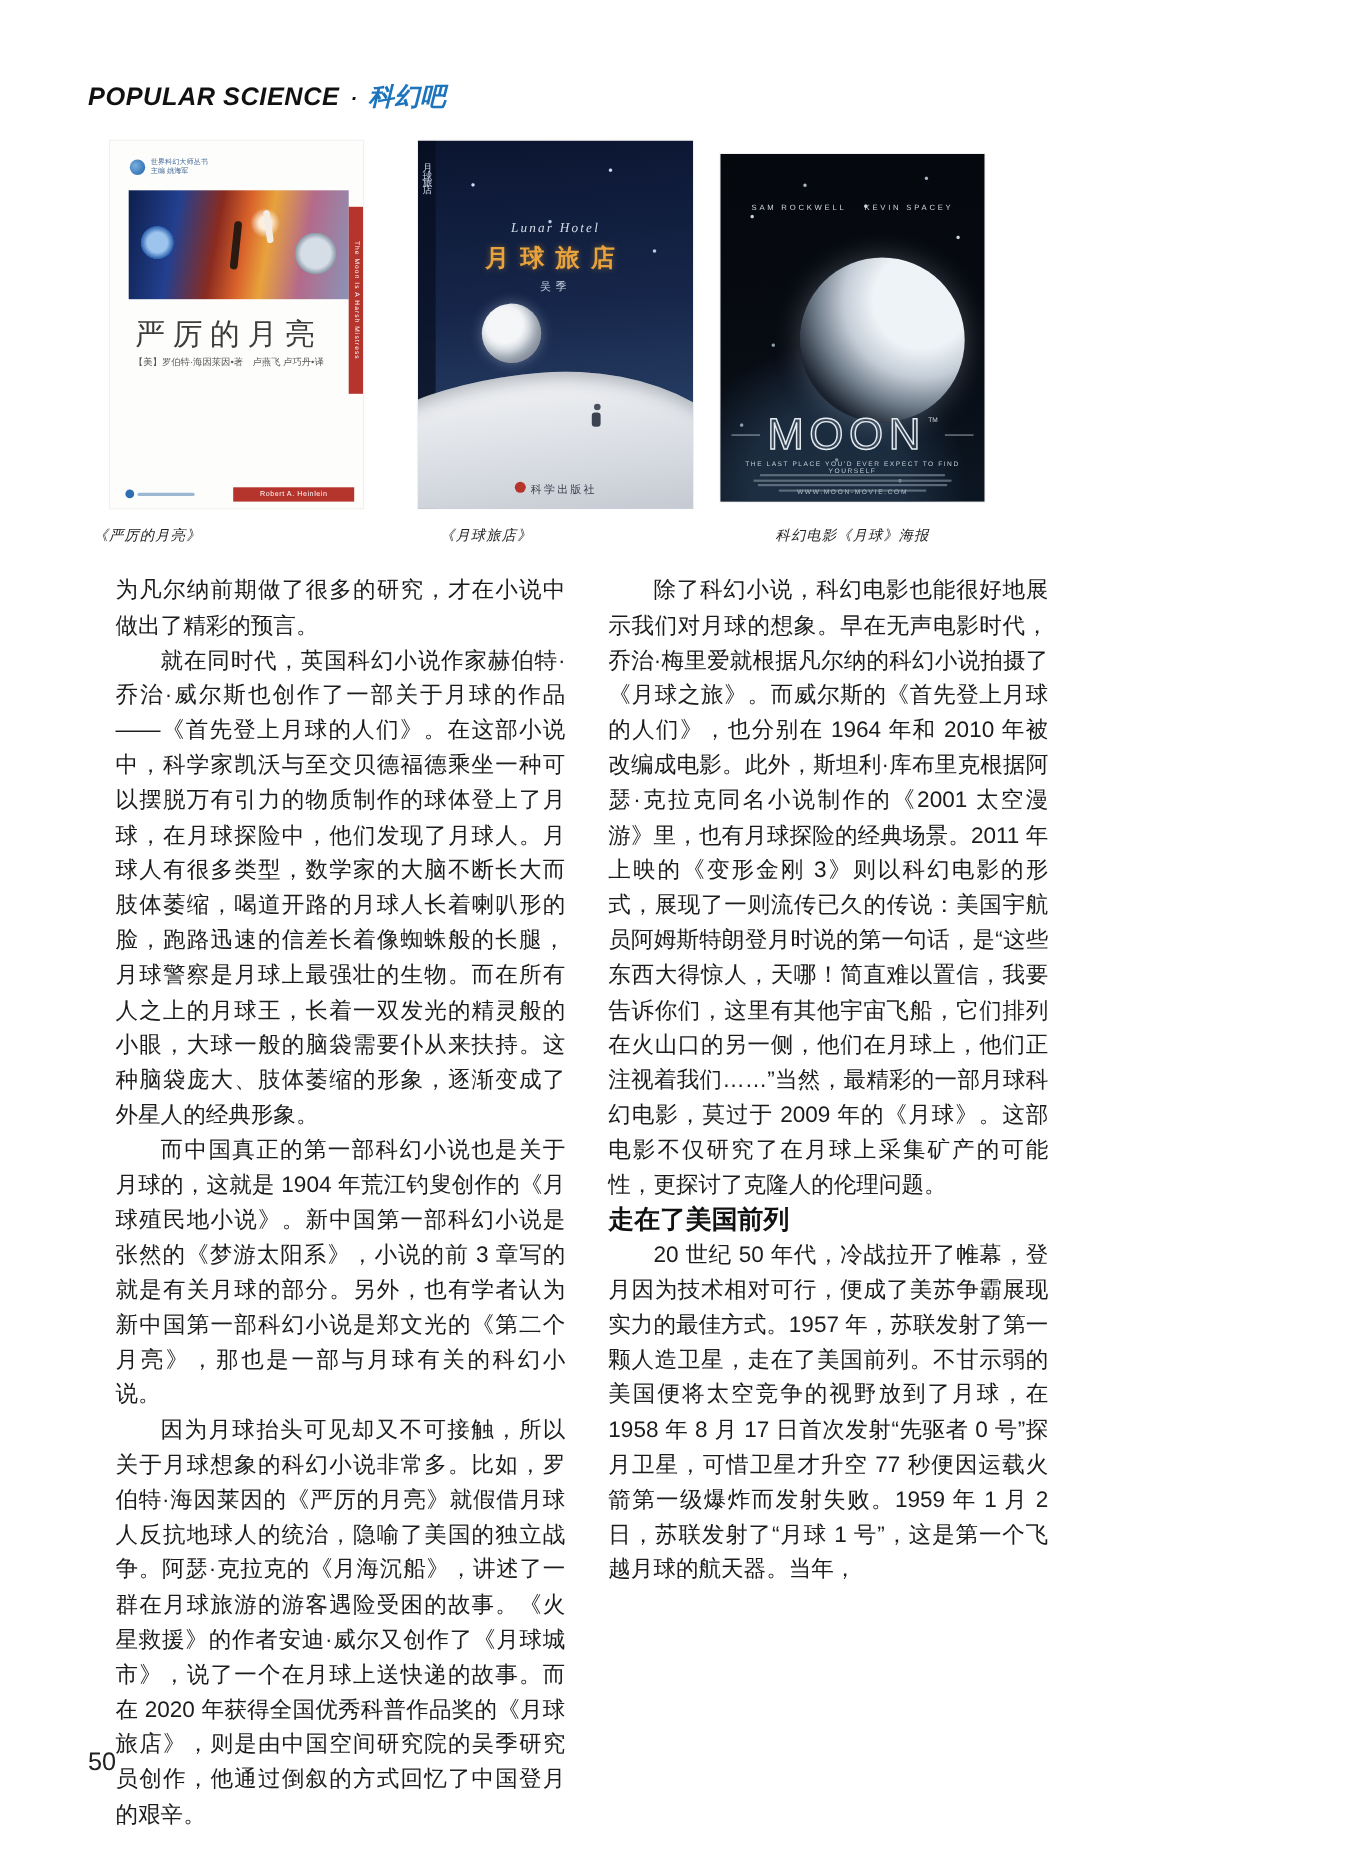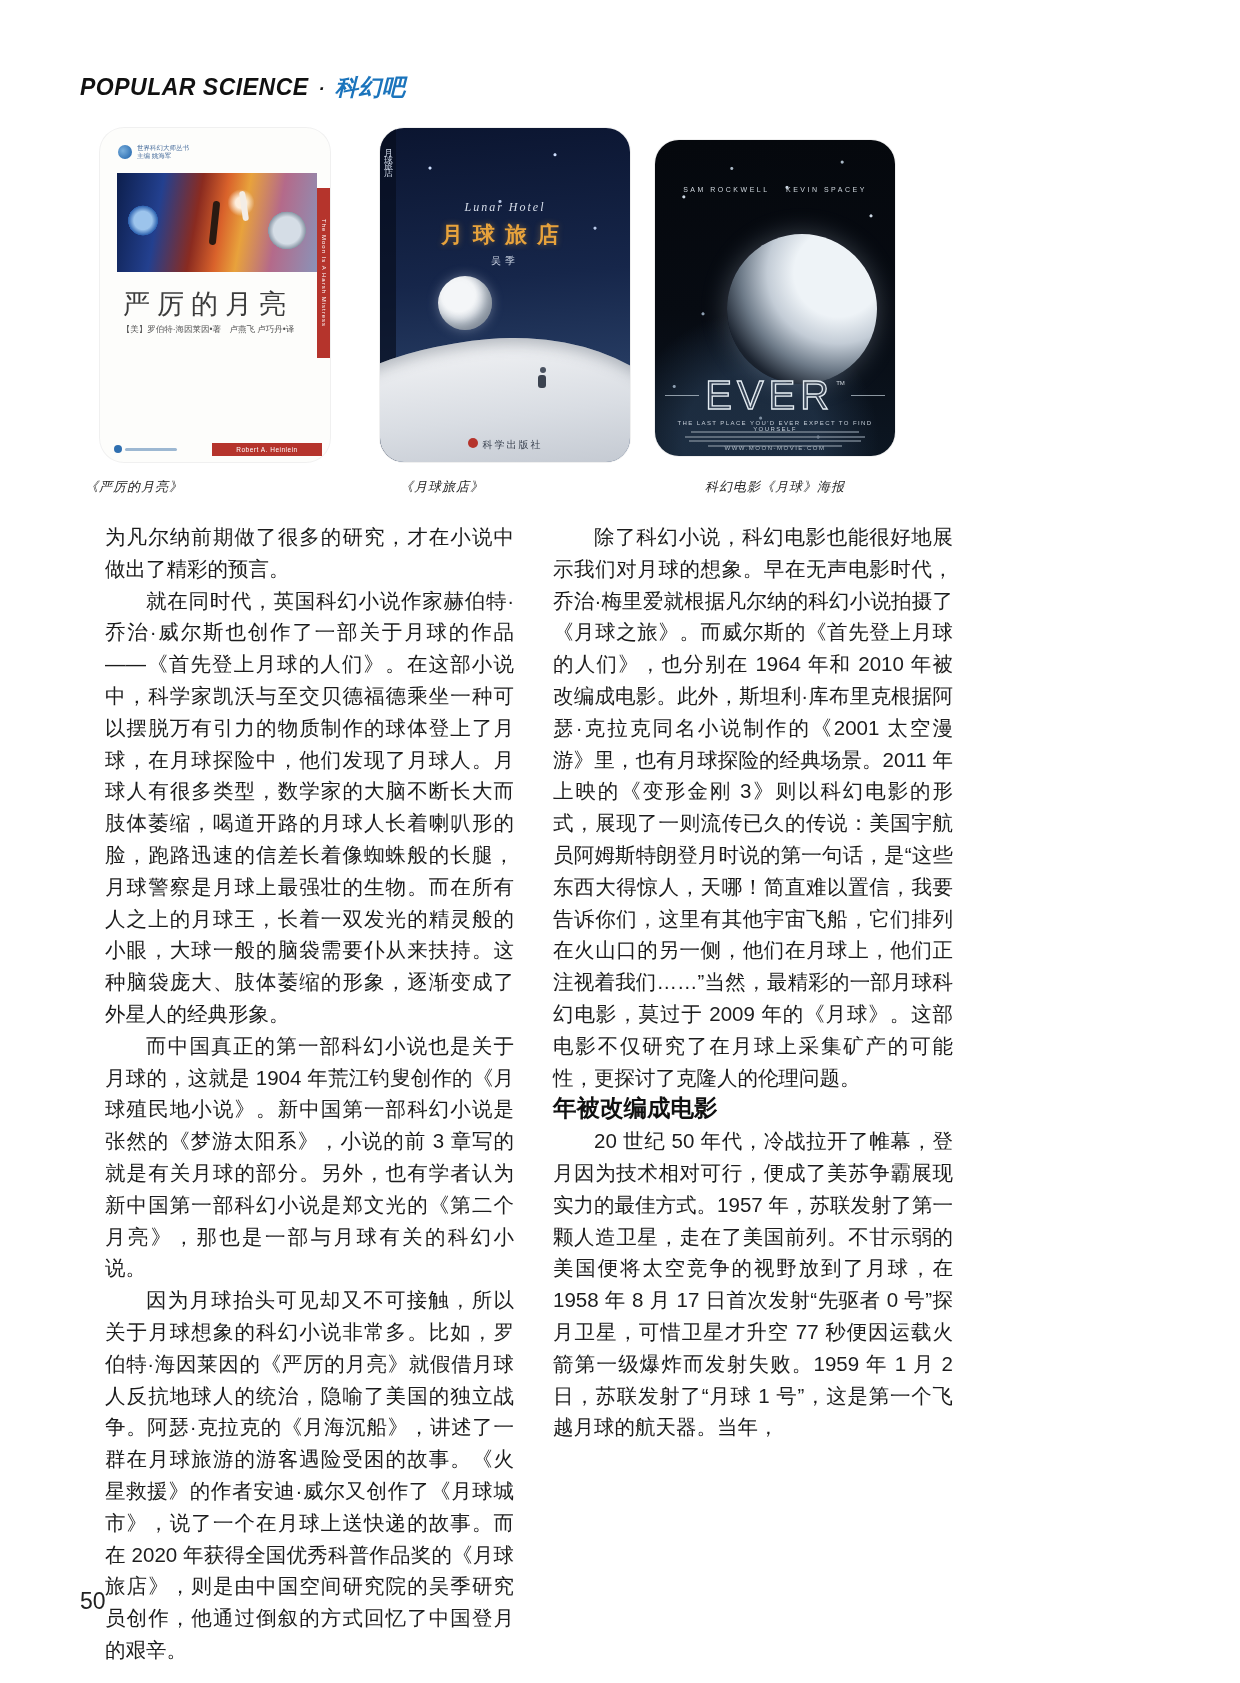--- a/index.html
+++ b/index.html
@@ -7,21 +7,21 @@
         font-family:"Liberation Sans",sans-serif;color:#1f1f1f;}
 
   
   .header{position:absolute;left:80px;top:72px;display:flex;align-items:baseline;gap:10px;
           font-style:italic;font-weight:bold;font-size:23px;letter-spacing:.5px;}
   .header .brand{color:#111;}
   .header .dot{color:#111;font-size:18px;}
   .header .section{color:#1b74bc;}
 
   
-  .fig{position:absolute;box-shadow:0 0 0 1px rgba(0,0,0,.06);border-radius:24px;}
+  .fig{position:absolute;box-shadow:0 0 0 1px rgba(0,0,0,.06);}
   .caption{position:absolute;top:478px;font-family:"Liberation Serif",serif;font-style:italic;
            font-size:13px;color:#222;letter-spacing:1px;white-space:nowrap;}
 
   
   .cover1{left:100px;top:128px;width:230px;height:334px;background:#fdfdfb;}
   .c1-serieslogo{position:absolute;left:18px;top:16px;display:flex;gap:5px;align-items:center;}
   .c1-logoicon{width:14px;height:14px;border-radius:50%;background:radial-gradient(circle at 35% 40%,#7ab0dd,#1b5fa8);}
   .c1-seriestext{font-size:6.5px;color:#4a6f9d;line-height:8px;}
   .c1-art{position:absolute;left:17px;top:45px;width:200px;height:99px;
       background:
@@ -166,21 +166,21 @@
   </div>
 
   <div class="fig poster">
     <div class="p-actors">
       <span class="p-actor">SAM ROCKWELL</span>
       <span class="p-actor">KEVIN SPACEY</span>
     </div>
     <div class="p-moon"></div>
     <div class="p-titlerow">
       <div class="p-line"></div>
-      <div class="p-title">EVER</div>
+      <div class="p-title">MOON</div>
       <div class="p-tm">TM</div>
       <div class="p-line"></div>
     </div>
     <div class="p-tagline">THE LAST PLACE YOU'D EVER EXPECT TO FIND YOURSELF</div>
     <div class="p-credits">
       <div class="p-cr1"></div>
       <div class="p-cr2"></div>
       <div class="p-cr3"></div>
       <div class="p-cr4"></div>
     </div>
@@ -193,19 +193,19 @@
 
   <div class="col col-left">
     <p class="noindent">为凡尔纳前期做了很多的研究，才在小说中做出了精彩的预言。</p>
     <p>就在同时代，英国科幻小说作家赫伯特·乔治·威尔斯也创作了一部关于月球的作品——《首先登上月球的人们》。在这部小说中，科学家凯沃与至交贝德福德乘坐一种可以摆脱万有引力的物质制作的球体登上了月球，在月球探险中，他们发现了月球人。月球人有很多类型，数学家的大脑不断长大而肢体萎缩，喝道开路的月球人长着喇叭形的脸，跑路迅速的信差长着像蜘蛛般的长腿，月球警察是月球上最强壮的生物。而在所有人之上的月球王，长着一双发光的精灵般的小眼，大球一般的脑袋需要仆从来扶持。这种脑袋庞大、肢体萎缩的形象，逐渐变成了外星人的经典形象。</p>
     <p>而中国真正的第一部科幻小说也是关于月球的，这就是 1904 年荒江钓叟创作的《月球殖民地小说》。新中国第一部科幻小说是张然的《梦游太阳系》，小说的前 3 章写的就是有关月球的部分。另外，也有学者认为新中国第一部科幻小说是郑文光的《第二个月亮》，那也是一部与月球有关的科幻小说。</p>
     <p>因为月球抬头可见却又不可接触，所以关于月球想象的科幻小说非常多。比如，罗伯特·海因莱因的《严厉的月亮》就假借月球人反抗地球人的统治，隐喻了美国的独立战争。阿瑟·克拉克的《月海沉船》，讲述了一群在月球旅游的游客遇险受困的故事。《火星救援》的作者安迪·威尔又创作了《月球城市》，说了一个在月球上送快递的故事。而在 2020 年获得全国优秀科普作品奖的《月球旅店》，则是由中国空间研究院的吴季研究员创作，他通过倒叙的方式回忆了中国登月的艰辛。</p>
   </div>
 
   <div class="col col-right">
     <p>除了科幻小说，科幻电影也能很好地展示我们对月球的想象。早在无声电影时代，乔治·梅里爱就根据凡尔纳的科幻小说拍摄了《月球之旅》。而威尔斯的《首先登上月球的人们》，也分别在 1964 年和 2010 年被改编成电影。此外，斯坦利·库布里克根据阿瑟·克拉克同名小说制作的《2001 太空漫游》里，也有月球探险的经典场景。2011 年上映的《变形金刚 3》则以科幻电影的形式，展现了一则流传已久的传说：美国宇航员阿姆斯特朗登月时说的第一句话，是“这些东西大得惊人，天哪！简直难以置信，我要告诉你们，这里有其他宇宙飞船，它们排列在火山口的另一侧，他们在月球上，他们正注视着我们……”当然，最精彩的一部月球科幻电影，莫过于 2009 年的《月球》。这部电影不仅研究了在月球上采集矿产的可能性，更探讨了克隆人的伦理问题。</p>
-    <p class="sec-heading">年被改编成电影</p>
+    <p class="sec-heading">走在了美国前列</p>
     <p>20 世纪 50 年代，冷战拉开了帷幕，登月因为技术相对可行，便成了美苏争霸展现实力的最佳方式。1957 年，苏联发射了第一颗人造卫星，走在了美国前列。不甘示弱的美国便将太空竞争的视野放到了月球，在 1958 年 8 月 17 日首次发射“先驱者 0 号”探月卫星，可惜卫星才升空 77 秒便因运载火箭第一级爆炸而发射失败。1959 年 1 月 2 日，苏联发射了“月球 1 号”，这是第一个飞越月球的航天器。当年，</p>
   </div>
 
   <div class="pagenum">50</div>
 
 </div>
 
 </body></html>

